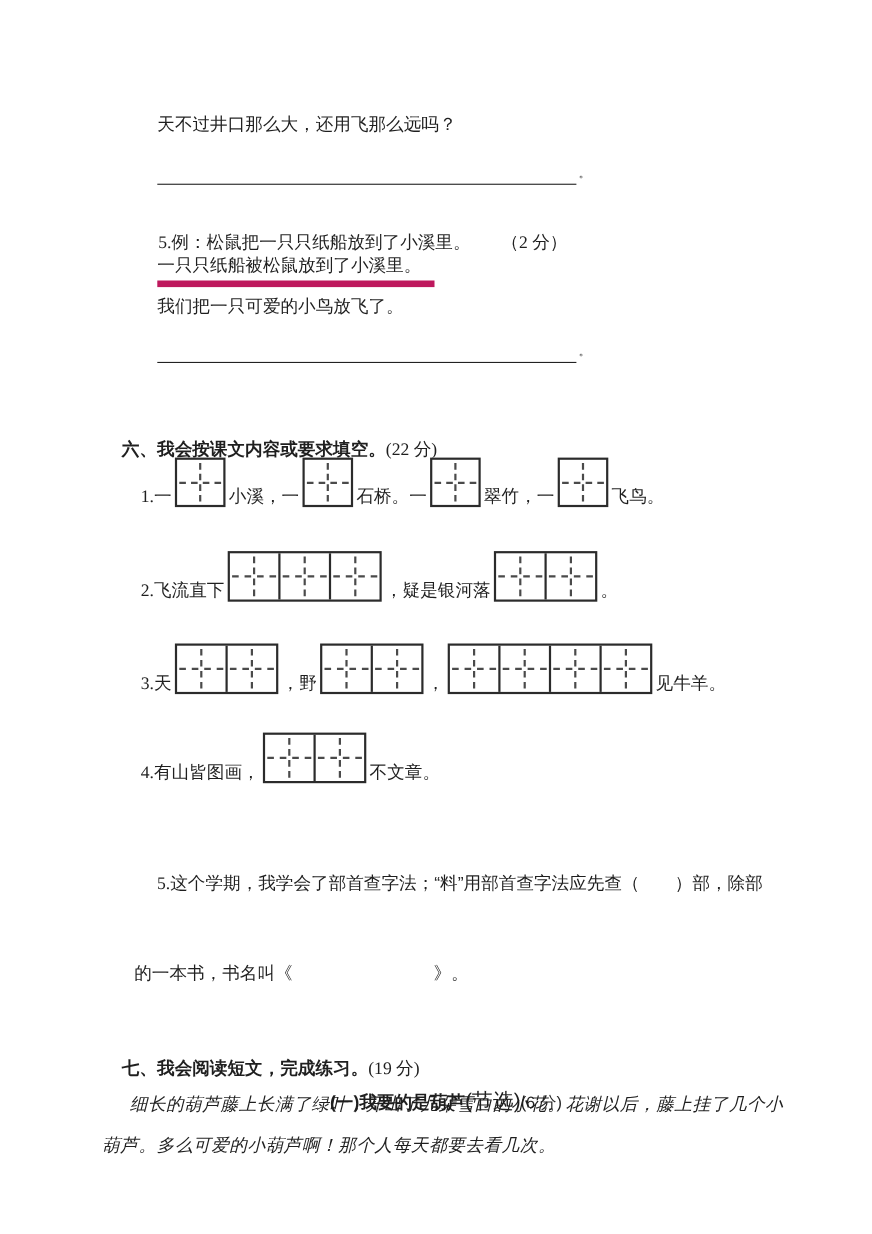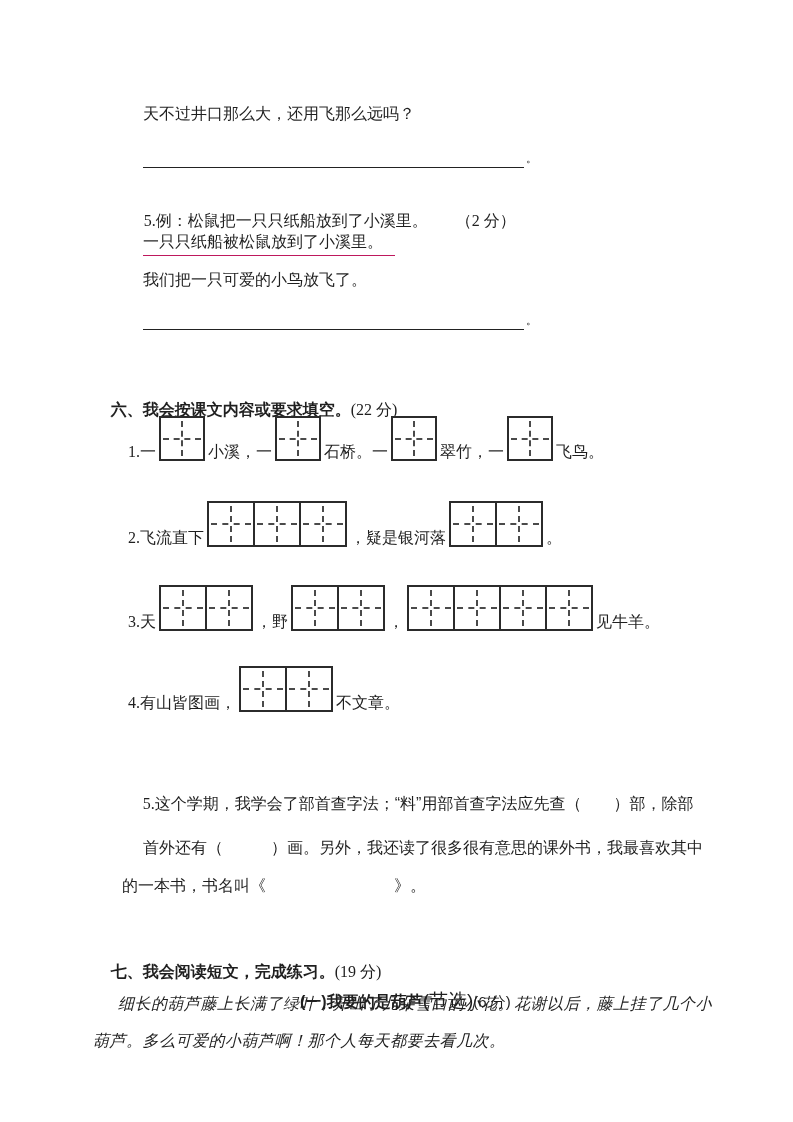--- a/index.html
+++ b/index.html
@@ -17,21 +17,21 @@
   .line { line-height:20px; white-space:pre; }
   .num  { font-family:"Liberation Serif","DejaVu Serif",serif; }
   .score{ font-family:"Liberation Serif","DejaVu Serif",serif; font-weight:normal;margin-top:44px; }
 
   
   .blankline { display:flex; align-items:flex-end; }
   .rule { height:18px; border-bottom:1px solid #222; }
   .tiny-period { font-size:11px; line-height:1; margin-left:2px; transform:translateY(-4px); }
 
   
-  .ex-answer { border-bottom:1px solid #be185d; padding:0 12px 4px 0; line-height:18px; white-space:pre; }
+  .ex-answer { border-bottom:6px solid #be185d; padding:0 12px 4px 0; line-height:18px; white-space:pre; }
 
   .sec-title { font-weight:bold; line-height:20px; white-space:pre; }
 
   
   .qrow { display:flex; align-items:flex-end; }
   .qrow .t { line-height:17px; padding-bottom:1px; white-space:pre; }
   .grid { display:flex; border:2px solid #2b2b2b; height:46px; box-sizing:border-box;
           margin:0 3px; background:#fff; }
   .grid.single { height:45px; }
   .cell { width:44px; position:relative; border-right:2px solid #2b2b2b; box-sizing:content-box; }
@@ -140,21 +140,20 @@
     <div class="grid">
         <div class="cell"></div>
         <div class="cell"></div>
       </div>
     <span class="t">不文章。</span>
   </div>
 
   <div class="abs line" style="left:125px; top:774px;">
     <span class="num">5.</span><span>这个学期，我学会了部首查字法；“料”用部首查字法应先查（　　）部，除部</span>
   </div>
-  <div class="abs line" style="left:143px; top:838px;">首外还有（　　　）画。另外，我还读了很多很有意思的课外书，我最喜欢其中</div>
   <div class="abs line" style="left:122px; top:876px;">的一本书，书名叫《　　　　　　　　》。</div>
 
   <div class="abs sec-title" style="left:93px; top:942px;">
     <span>七、我会阅读短文，完成练习。</span><span class="score">(19 分)</span>
   </div>
 
   <div class="abs subtitle-wrap" style="top:970px;">
     <span class="p-title">(一)我要的是葫芦</span><span class="p-sub">(节选)</span><span class="p-score">(6 分)</span>
   </div>
 

